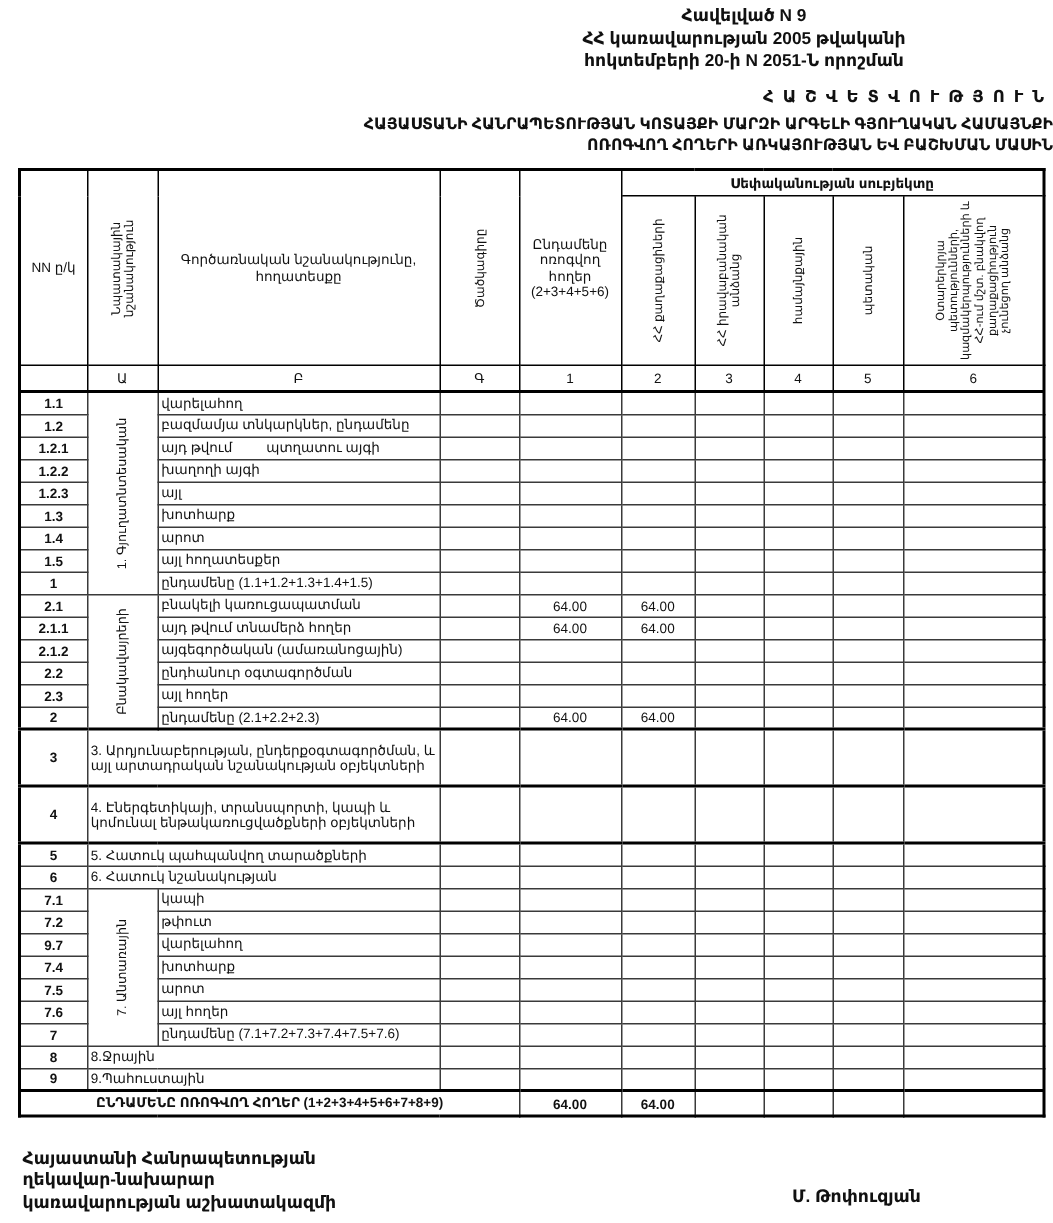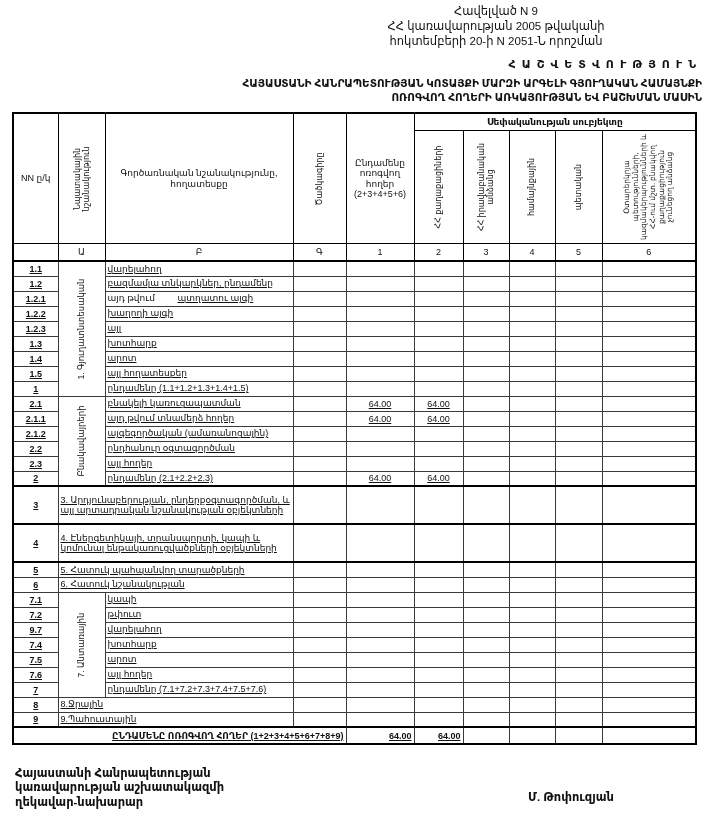--- a/index.html
+++ b/index.html
@@ -6,21 +6,21 @@
   body{
     width:702px;height:815px;background:#ffffff;
     font-family:"Liberation Sans","DejaVu Sans",sans-serif;
     color:#111;position:relative;
   }
   .page{position:absolute;inset:0;}
 
   
   .annex{
     position:absolute;top:4px;left:300px;width:392px;
-    text-align:center;font-weight:normal;font-size:11.5px;line-height:1.3;
+    text-align:center;font-weight:bold;font-size:11.5px;line-height:1.3;
   }
 
   
   .titleblock{position:absolute;top:58px;left:0;width:702px;text-align:right;font-weight:bold;}
   .title-main{font-size:11px;letter-spacing:6px;margin-bottom:5px;}
   .title-sub{font-size:10.5px;line-height:1.35;}
 
   
   table.report{
     position:absolute;top:112px;left:12px;width:683px;
@@ -38,33 +38,33 @@
   .vert{position:relative;height:112px;}
   .rot{
     position:absolute;top:50%;left:50%;
     transform:translate(-50%,-50%) rotate(-90deg);
     text-align:center;font-size:8px;line-height:1.15;white-space:normal;
   }
   .rot-head{width:104px;}
   .rot-head-wide{width:108px;font-size:7.5px;}
   .letters-row td{height:16px;text-align:center;font-size:9px;border-color:#000;}
 
-  tbody tr{height:15px;text-decoration:underline;}
+  tbody tr{height:15px;}
   tr.row-tall{height:38px;}
   tr.row-total{height:17px;}
   tr.sep-top td{border-top:2px solid #000;}
   .nn-cell{text-align:center;font-weight:bold;font-size:8.5px;}
   .label-cell{text-align:left;padding-left:3px;font-size:9px;line-height:1.15;}
   .label-indent{padding-left:80px;}
   .sub-label{display:inline-block;width:70px;}
   .num-cell{text-align:center;font-size:9px;}
   .sect-cell{position:relative;}
   .sect-rot{font-size:8.5px;}
   .grand-label{text-align:center;font-weight:bold;font-size:9.5px;}
-  tr.row-total td{border-top:2px solid #000;font-weight:bold;text-align:right;}
+  tr.row-total td{border-top:2px solid #000;font-weight:bold;}
 
   
   .footer-left{
     position:absolute;top:766px;left:15px;
     font-weight:bold;font-size:11.5px;line-height:1.25;
   }
   .signature{
     position:absolute;top:790px;left:528px;
     font-weight:bold;font-size:11.5px;
   }
@@ -469,18 +469,18 @@
           <td class="num-cell"></td>
           <td class="num-cell"></td>
           <td class="num-cell"></td>
           <td class="num-cell"></td>
         </tr>
       </tbody>
   </table>
 
   <div class="footer-left">
     <div>Հայաստանի Հանրապետության</div>
+    <div>ղեկավար-նախարար</div>
     <div>կառավարության աշխատակազմի</div>
-    <div>ղեկավար-նախարար</div>
   </div>
   <div class="signature">Մ. Թոփուզյան</div>
 
 </div>
 
 </body></html>

